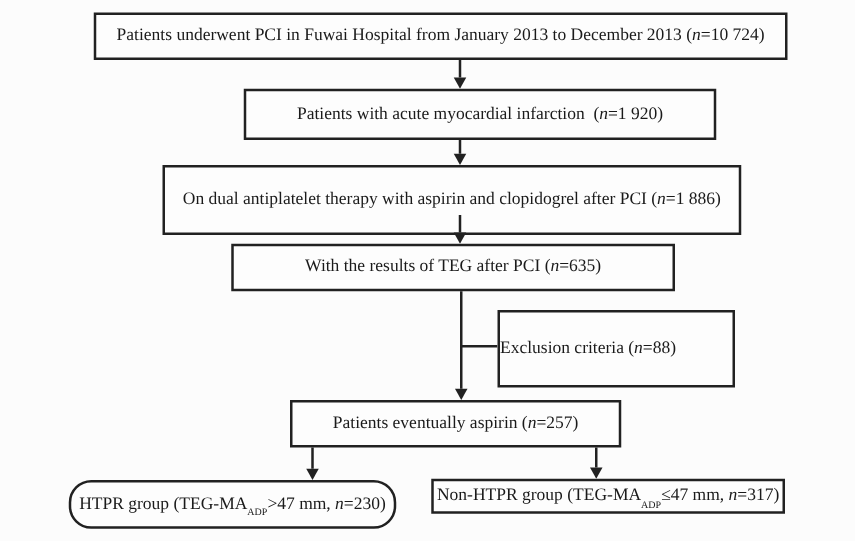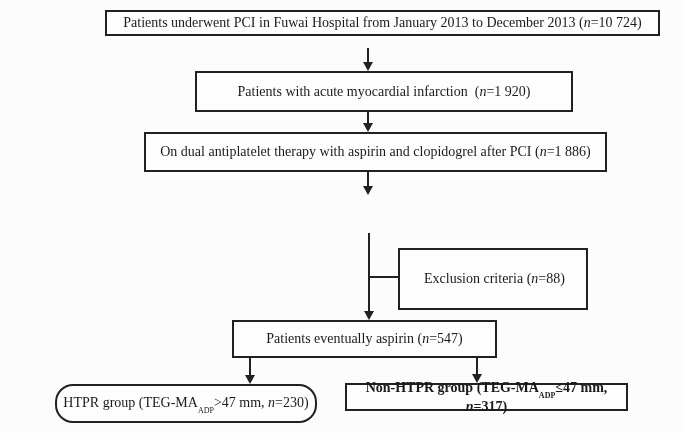--- a/index.html
+++ b/index.html
@@ -12,21 +12,21 @@
   }
   .box{
     position:absolute;box-sizing:border-box;
     border:2px solid var(--border,#222);
     background:var(--box_fill,#fdfdfd);
     display:flex;align-items:center;justify-content:center;
     text-align:center;line-height:1.25;
   }
   .box.exclusion{
     flex-direction:column;align-items:flex-start;justify-content:center;
-    text-align:left;padding-left:24px;line-height:1.4;
+    text-align:left;line-height:1.4;
   }
   .v-arrow{
     position:absolute;width:11px;
     display:flex;flex-direction:column;align-items:center;
   }
   .v-arrow .stem{width:2px;flex:1;background:var(--arrow,#222);}
   .v-arrow .head{
     width:0;height:0;
     border-left:5.5px solid transparent;
     border-right:5.5px solid transparent;
@@ -34,73 +34,76 @@
   }
   .h-line{position:absolute;height:2px;background:var(--arrow,#222);}
   i.nvar{font-style:italic;}
   sub.adp{font-size:8px;line-height:1;position:relative;bottom:-2px;letter-spacing:0;}
 </style>
 </head>
 <body>
 
 <div class="canvas">
 
-  <div class="box" style="left:75px;top:10px;width:555px;height:26px;margin-left:30px;">
+  <div class="box" style="left:75px;top:10px;width:555px;height:38px;">
     <span><span>Patients underwent PCI in Fuwai Hospital from January 2013 to December 2013 (</span><i class="nvar">n</i><span>=10 724)</span></span>
   </div>
 
   <div class="v-arrow" style="left:362px;top:48px;height:23px;">
     <div class="stem"></div>
     <div class="head"></div>
   </div>
 
   <div class="box" style="left:175px;top:71px;width:378px;height:41px;margin-left:20px;">
     <span><span>Patients with acute myocardial infarction &nbsp;(</span><i class="nvar">n</i><span>=1 920)</span></span>
   </div>
 
   <div class="v-arrow" style="left:362px;top:112px;height:20px;">
     <div class="stem"></div>
     <div class="head"></div>
   </div>
 
-  <div class="box" style="left:130px;top:132px;width:463px;height:40px;margin-left:14px;">
+  <div class="box" style="left:130px;top:132px;width:463px;height:56px;">
     <span><span>On dual antiplatelet therapy with aspirin and clopidogrel after PCI (</span><i class="nvar">n</i><span>=1 886)</span></span>
   </div>
 
   <div class="v-arrow" style="left:362px;top:172px;height:23px;">
     <div class="stem"></div>
     <div class="head"></div>
   </div>
 
+  <div class="box" style="left:185px;top:195px;width:355px;height:38px;">
+    <span><span>With the results of TEG after PCI (</span><i class="nvar">n</i><span>=635)</span></span>
+  </div>
 
   <div class="v-arrow" style="left:363px;top:233px;height:87px;">
     <div class="stem"></div>
     <div class="head"></div>
   </div>
   <div class="h-line" style="left:368px;top:276px;width:30px;"></div>
 
   <div class="box exclusion" style="left:398px;top:248px;width:190px;height:62px;">
     <div><span>Exclusion criteria (</span><i class="nvar">n</i><span>=88)</span></div>
   </div>
 
   <div class="box" style="left:232px;top:320px;width:265px;height:38px;">
-    <span><span>Patients eventually aspirin (</span><i class="nvar">n</i><span>=547)</span></span>
+    <span><span>Patients eventually aspirin (</span><i class="nvar">n</i><span>=257)</span></span>
   </div>
 
   <div class="v-arrow" style="left:244px;top:358px;height:26px;">
     <div class="stem"></div>
     <div class="head"></div>
   </div>
 
   <div class="v-arrow" style="left:471px;top:358px;height:25px;">
     <div class="stem"></div>
     <div class="head"></div>
   </div>
 
   <div class="box" style="left:55px;top:384px;width:262px;height:39px;border-radius:18px;">
     <span><span>HTPR group (TEG-MA</span><sub class="adp">ADP</sub><span>&gt;47 mm, </span><i class="nvar">n</i><span>=230)</span></span>
   </div>
 
-  <div class="box" style="left:345px;top:383px;width:283px;height:28px;font-weight:bold;">
+  <div class="box" style="left:345px;top:383px;width:283px;height:28px;">
     <span><span>Non-HTPR group (TEG-MA</span><sub class="adp">ADP</sub><span>≤47 mm, </span><i class="nvar">n</i><span>=317)</span></span>
   </div>
 
 </div>
 
 </body></html>

